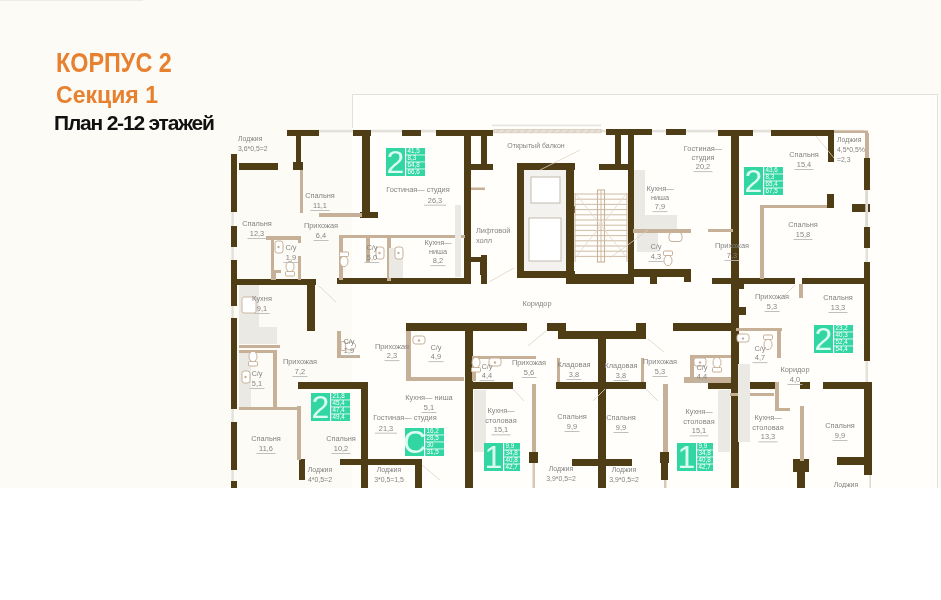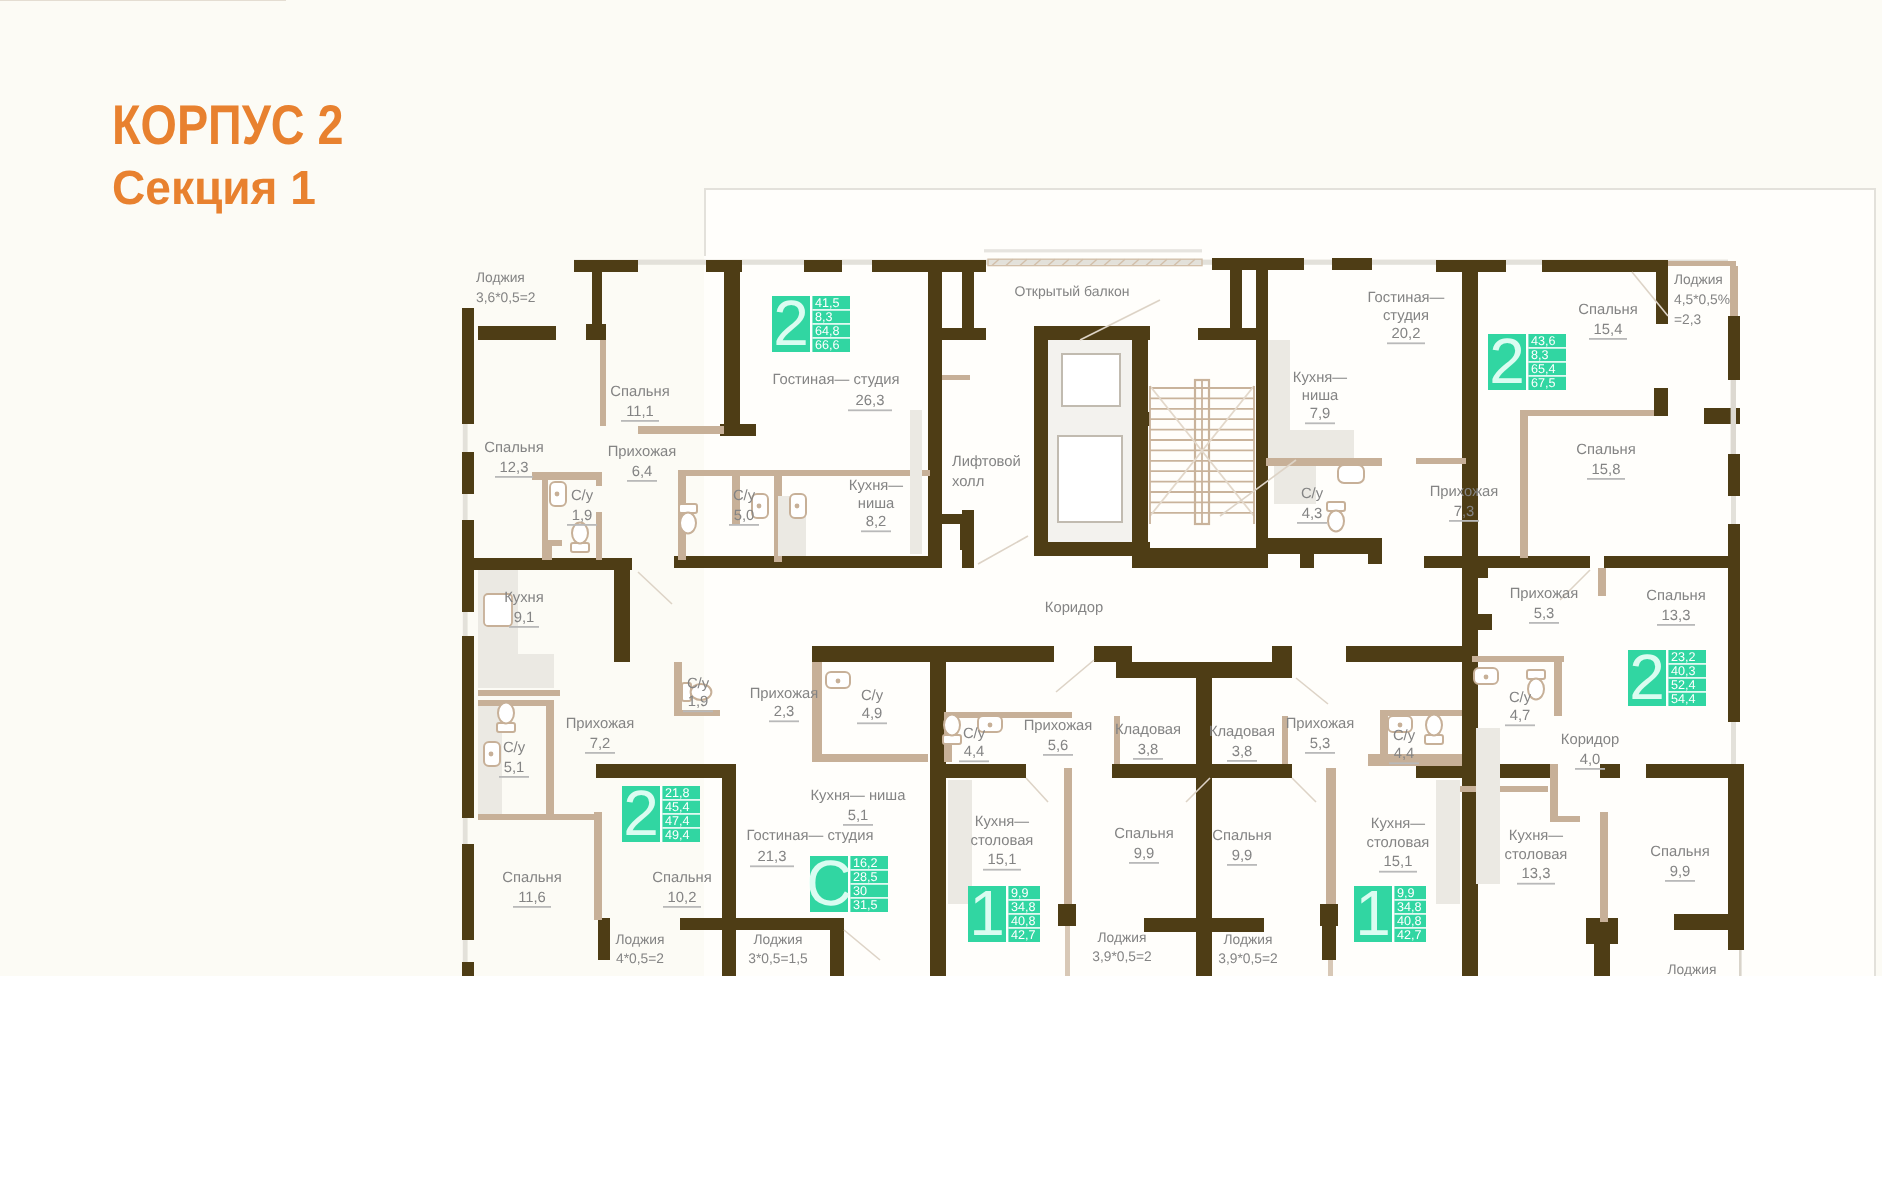--- a/index.html
+++ b/index.html
@@ -5,20 +5,21 @@
 .h1{position:absolute;left:56px;top:47px;font-size:28px;font-weight:bold;color:#e8812f;transform:scaleX(0.835);transform-origin:0 0;white-space:nowrap;}
 .h2{position:absolute;left:56px;top:81px;font-size:24px;font-weight:bold;color:#e8812f;transform:scaleX(0.96);transform-origin:0 0;white-space:nowrap;}
 .h3{position:absolute;left:54px;top:111px;font-size:21px;font-weight:bold;color:#111;letter-spacing:-1.2px;}
 </style></head><body>
 <div id="page">
 
 <div class="h1">КОРПУС 2</div>
 
 <div class="h2">Секция 1</div>
 
+<div class="h3">План 2-12 этажей</div>
 <svg width="941" height="600" viewBox="0 0 941 600" style="position:absolute;left:0;top:0">
 
 <rect x="352" y="94" width="586" height="412" fill="#fffefb"></rect>
 <rect x="352" y="94" width="586" height="1" fill="#e3e1db"></rect>
 <rect x="352" y="94" width="1" height="34" fill="#e3e1db"></rect>
 <rect x="937" y="94" width="1" height="411" fill="#e3e1db"></rect>
 
 <rect x="228" y="503" width="646" height="2.3" fill="#eceae3"></rect>
 
 <g>

